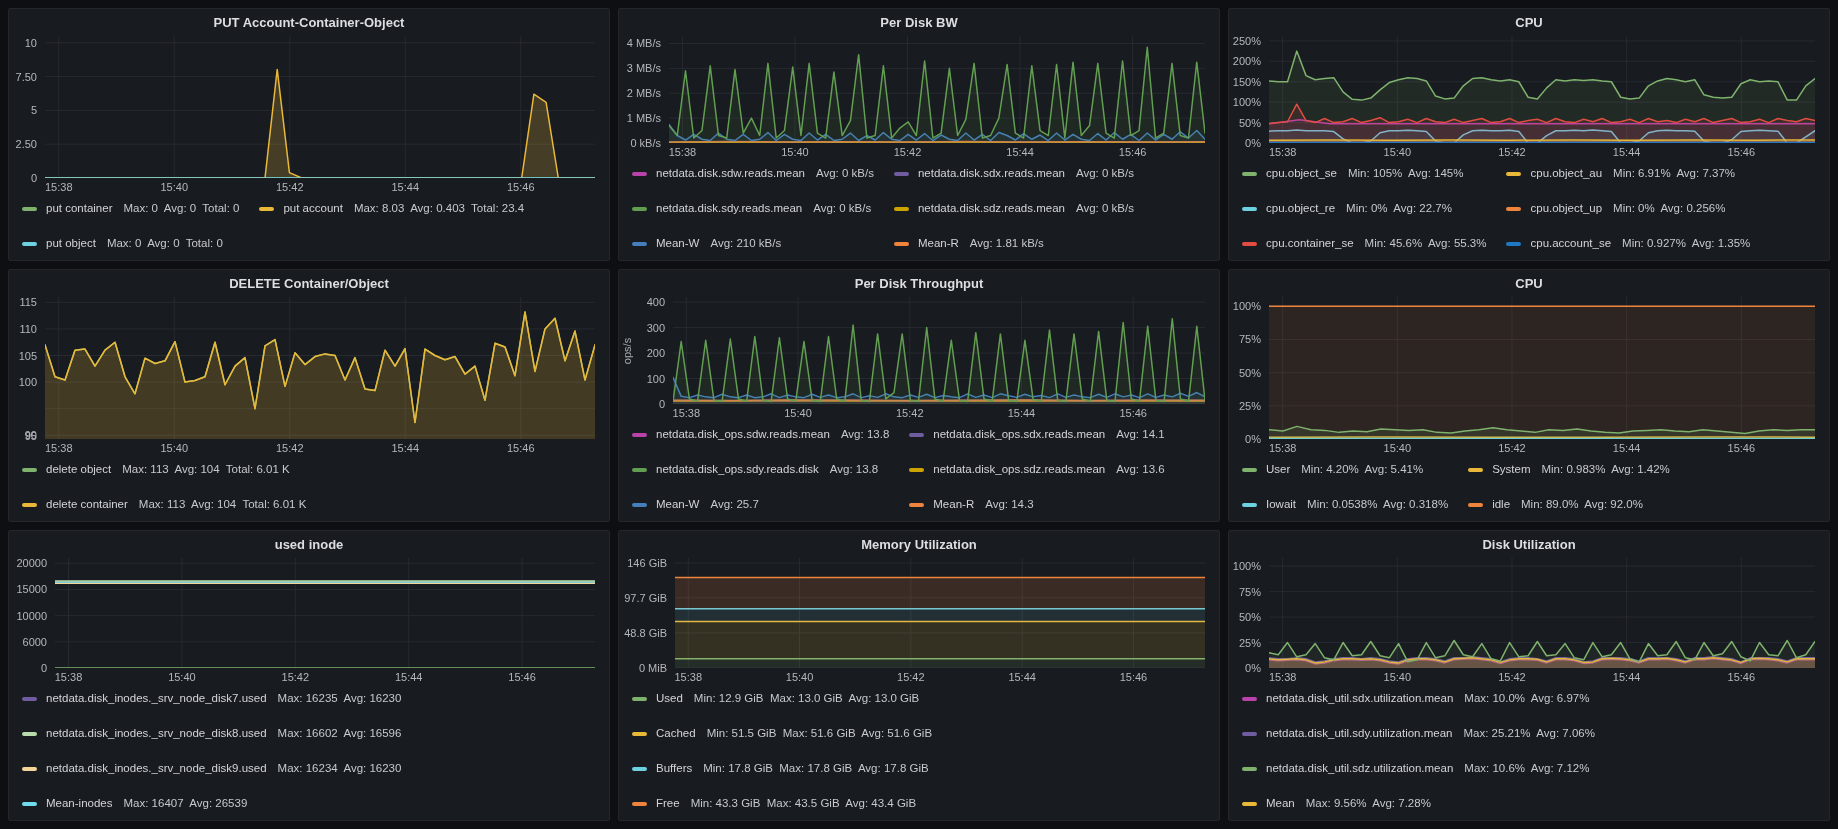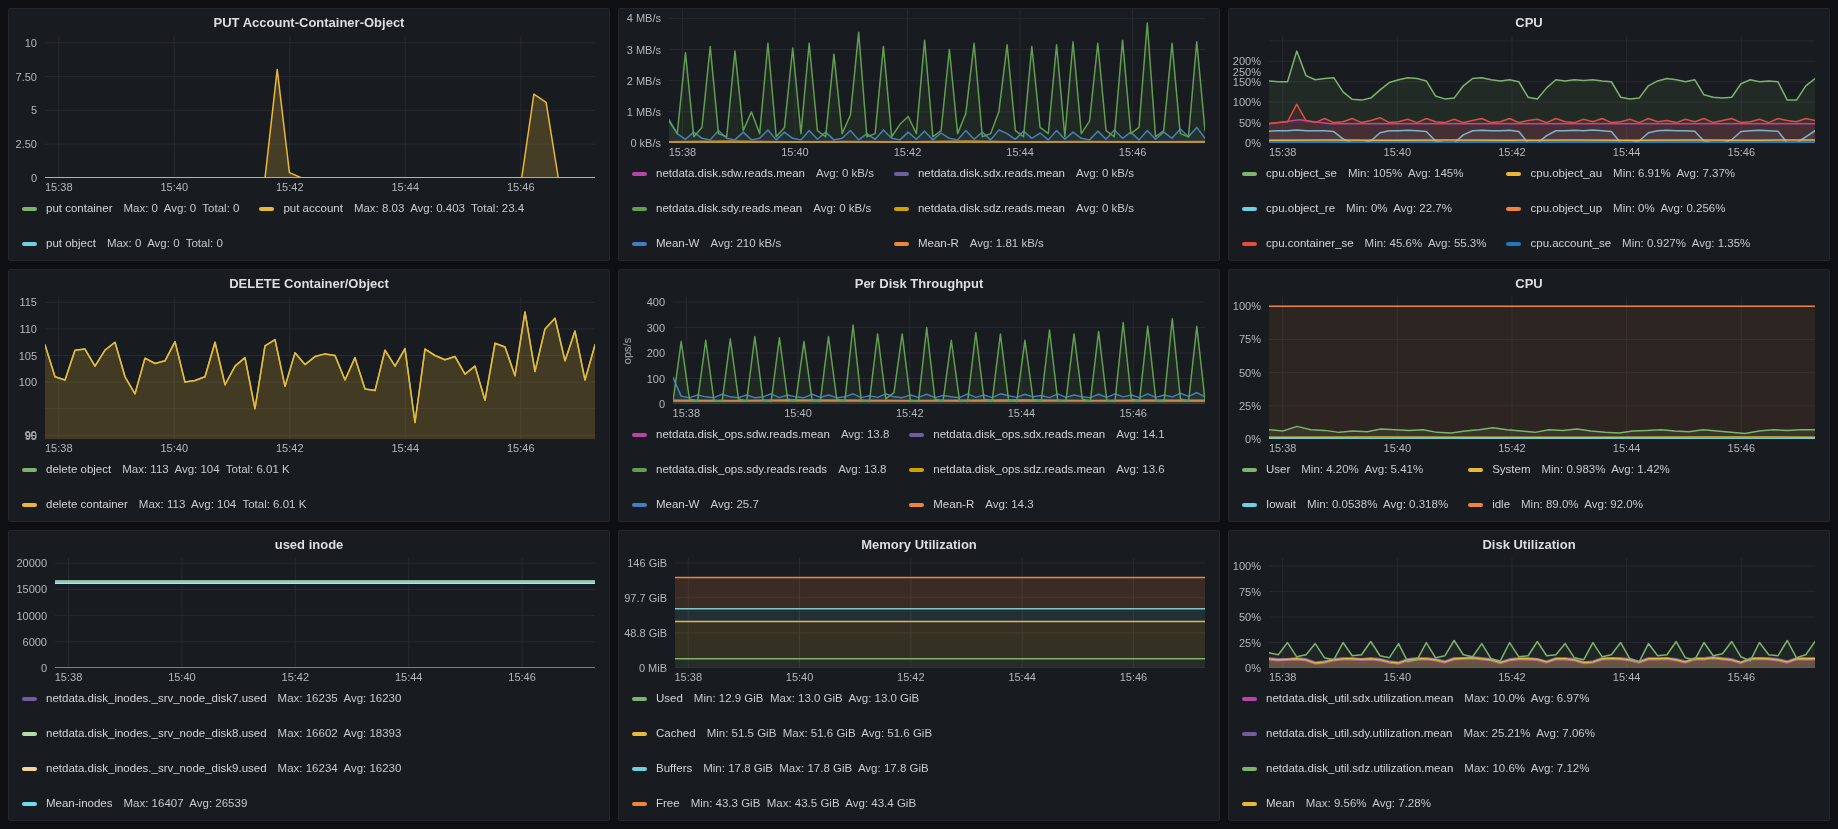--- a/index.html
+++ b/index.html
@@ -113,20 +113,21 @@
         </div>
         <div class="legend-item">
           <span class="swatch" style="background: rgb(110, 208, 224);"></span>
           <span>put object</span>
           <span class="stats">Max: 0  Avg: 0  Total: 0</span>
         </div>
       </div>
   </section>
 
   <section class="panel">
+    <header class="panel-title">Per Disk BW</header>
     <div class="plot-row">
 
       <div class="y-axis" style="width: 50px;">
           <div class="ytick" style="top: 100%;">0 kB/s</div>
           <div class="ytick" style="top: 76.7442%;">1 MB/s</div>
           <div class="ytick" style="top: 53.4884%;">2 MB/s</div>
           <div class="ytick" style="top: 30.2326%;">3 MB/s</div>
           <div class="ytick" style="top: 6.97674%;">4 MB/s</div>
         </div>
       <div class="plot">
@@ -199,21 +200,21 @@
   <section class="panel">
     <header class="panel-title">CPU</header>
     <div class="plot-row">
 
       <div class="y-axis" style="width: 40px;">
           <div class="ytick" style="top: 100%;">0%</div>
           <div class="ytick" style="top: 80.916%;">50%</div>
           <div class="ytick" style="top: 61.8321%;">100%</div>
           <div class="ytick" style="top: 42.7481%;">150%</div>
           <div class="ytick" style="top: 23.6641%;">200%</div>
-          <div class="ytick" style="top: 4.58015%; margin-top: 31px;">250%</div>
+          <div class="ytick" style="top: 4.58015%;">250%</div>
         </div>
       <div class="plot">
           <svg viewBox="0 0 100 100" preserveAspectRatio="none">
             <line x1="0" y1="100" x2="100" y2="100" stroke="#272a31" stroke-width="1" vector-effect="non-scaling-stroke"></line>
             <line x1="0" y1="80.91603053435114" x2="100" y2="80.91603053435114" stroke="#272a31" stroke-width="1" vector-effect="non-scaling-stroke"></line>
             <line x1="0" y1="61.83206106870229" x2="100" y2="61.83206106870229" stroke="#272a31" stroke-width="1" vector-effect="non-scaling-stroke"></line>
             <line x1="0" y1="42.74809160305344" x2="100" y2="42.74809160305344" stroke="#272a31" stroke-width="1" vector-effect="non-scaling-stroke"></line>
             <line x1="0" y1="23.664122137404576" x2="100" y2="23.664122137404576" stroke="#272a31" stroke-width="1" vector-effect="non-scaling-stroke"></line>
             <line x1="0" y1="4.580152671755727" x2="100" y2="4.580152671755727" stroke="#272a31" stroke-width="1" vector-effect="non-scaling-stroke"></line>
             <line x1="2.5" y1="0" x2="2.5" y2="100" stroke="#272a31" stroke-width="1" vector-effect="non-scaling-stroke"></line>
@@ -387,21 +388,21 @@
           <span>netdata.disk_ops.sdw.reads.mean</span>
           <span class="stats">Avg: 13.8</span>
         </div>
         <div class="legend-item">
           <span class="swatch" style="background: rgb(112, 93, 160);"></span>
           <span>netdata.disk_ops.sdx.reads.mean</span>
           <span class="stats">Avg: 14.1</span>
         </div>
         <div class="legend-item">
           <span class="swatch" style="background: rgb(98, 158, 81);"></span>
-          <span>netdata.disk_ops.sdy.reads.reads</span>
+          <span>netdata.disk_ops.sdy.reads.disk</span>
           <span class="stats">Avg: 13.8</span>
         </div>
         <div class="legend-item">
           <span class="swatch" style="background: rgb(204, 163, 0);"></span>
           <span>netdata.disk_ops.sdz.reads.mean</span>
           <span class="stats">Avg: 13.6</span>
         </div>
         <div class="legend-item">
           <span class="swatch" style="background: rgb(68, 126, 188);"></span>
           <span>Mean-W</span>
@@ -524,21 +525,21 @@
     </div>
     <div class="legend" style="grid-template-columns: repeat(1, max-content);">
         <div class="legend-item">
           <span class="swatch" style="background: rgb(112, 93, 160);"></span>
           <span>netdata.disk_inodes._srv_node_disk7.used</span>
           <span class="stats">Max: 16235  Avg: 16230</span>
         </div>
         <div class="legend-item">
           <span class="swatch" style="background: rgb(183, 219, 171);"></span>
           <span>netdata.disk_inodes._srv_node_disk8.used</span>
-          <span class="stats">Max: 16602  Avg: 18393</span>
+          <span class="stats">Max: 16602  Avg: 16596</span>
         </div>
         <div class="legend-item">
           <span class="swatch" style="background: rgb(244, 213, 152);"></span>
           <span>netdata.disk_inodes._srv_node_disk9.used</span>
           <span class="stats">Max: 16234  Avg: 16230</span>
         </div>
         <div class="legend-item">
           <span class="swatch" style="background: rgb(112, 219, 237);"></span>
           <span>Mean-inodes</span>
           <span class="stats">Max: 16407  Avg: 26539</span>

